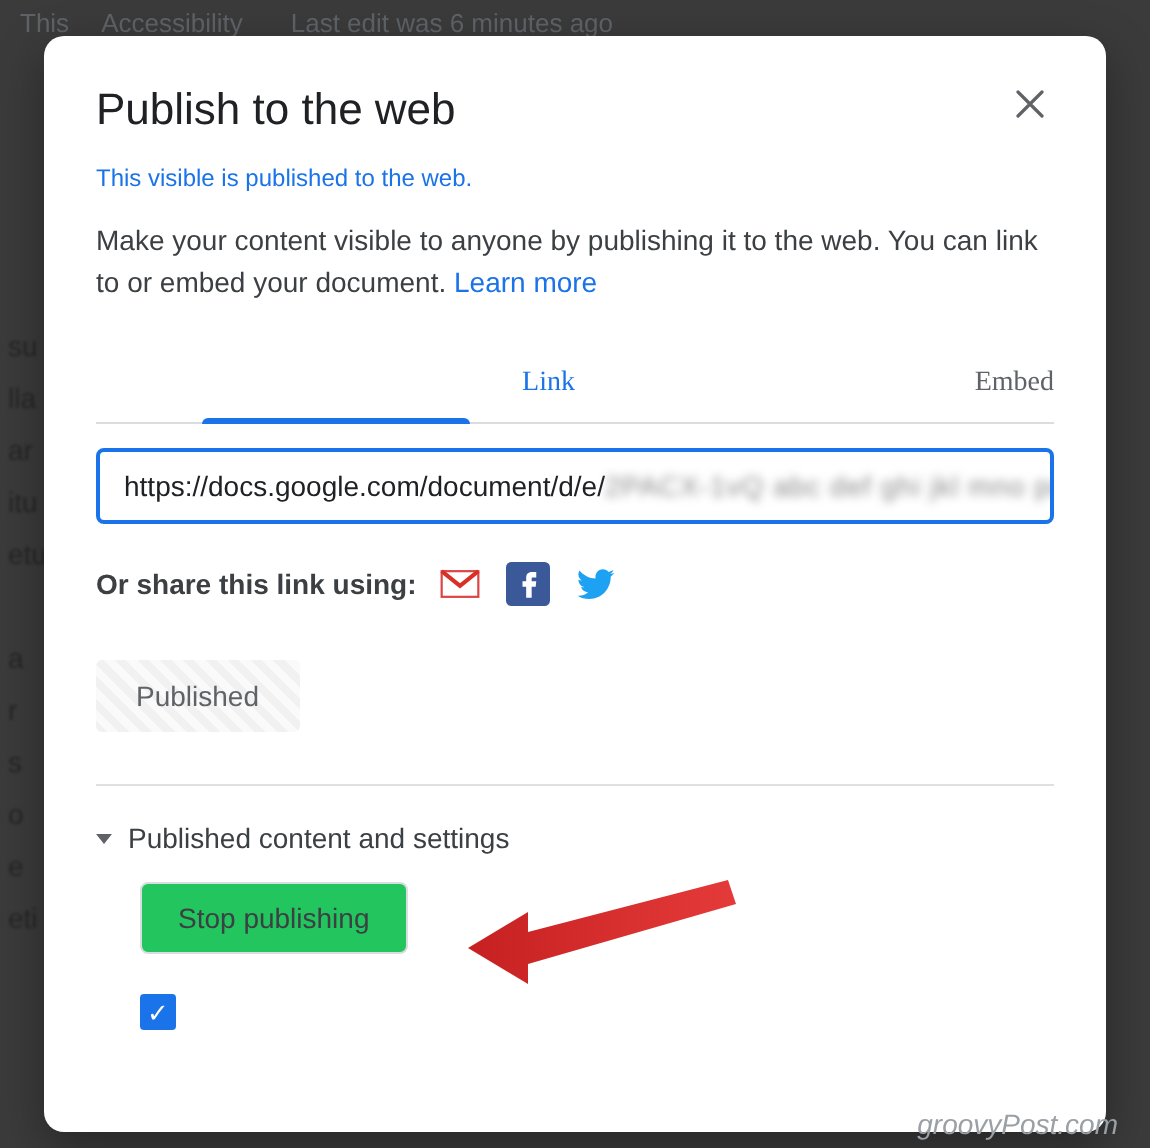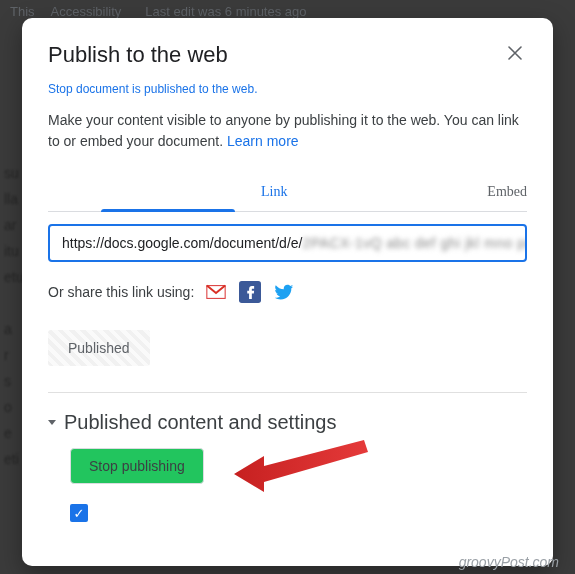--- a/index.html
+++ b/index.html
@@ -111,20 +111,21 @@
       filter: blur(2.5px);
       letter-spacing: 0.5px;
     }
     .share-row {
       margin-top: 18px;
       font-size: 14px;
       color: #3c4043;
       display: flex;
       align-items: center;
       gap: 10px;
+      font-weight: bold;
     }
     .icon { width: 24px; height: 24px; display: inline-flex; align-items: center; justify-content: center; cursor: pointer; }
     .gmail-svg, .fb-svg, .tw-svg { width: 22px; height: 22px; }
     .published-badge {
       margin-top: 26px;
       display: inline-block;
       padding: 10px 20px;
       font-size: 14px;
       color: #5f6368;
       background: repeating-linear-gradient(45deg, #f1f1f1 0 4px, #fafafa 4px 8px);
@@ -132,21 +133,21 @@
     }
     .divider {
       border-top: 1px solid #e0e0e0;
       margin-top: 26px;
     }
     .settings-row {
       display: flex;
       align-items: center;
       gap: 8px;
       margin-top: 18px;
-      font-size: 20px;
+      font-size: 14px;
       color: #3c4043;
       cursor: pointer;
     }
     .triangle {
       width: 0; height: 0;
       border-left: 4px solid transparent;
       border-right: 4px solid transparent;
       border-top: 5px solid #5f6368;
     }
     .stop-btn {
@@ -220,21 +221,21 @@
 
   <div class="modal-header">
     <div class="modal-title">Publish to the web</div>
     <div class="close-btn">
       <svg width="16" height="16" viewBox="0 0 16 16">
           <path d="M2 2 L14 14 M14 2 L2 14" stroke="#5f6368" stroke-width="1.6" stroke-linecap="round"></path>
         </svg>
     </div>
   </div>
 
-  <div class="status-line">Stop document is published to the web.</div>
+  <div class="status-line">This visible is published to the web.</div>
 
   <div class="description">
     <span>Make your content visible to anyone by publishing it to the web. You can link to or embed your document. </span><span class="learn-more">Learn more</span>
   </div>
 
   <div class="tabs">
     <div class="tab active">Link</div>
     <div class="tab">Embed</div>
   </div>
   <div class="tab-underline"></div>

